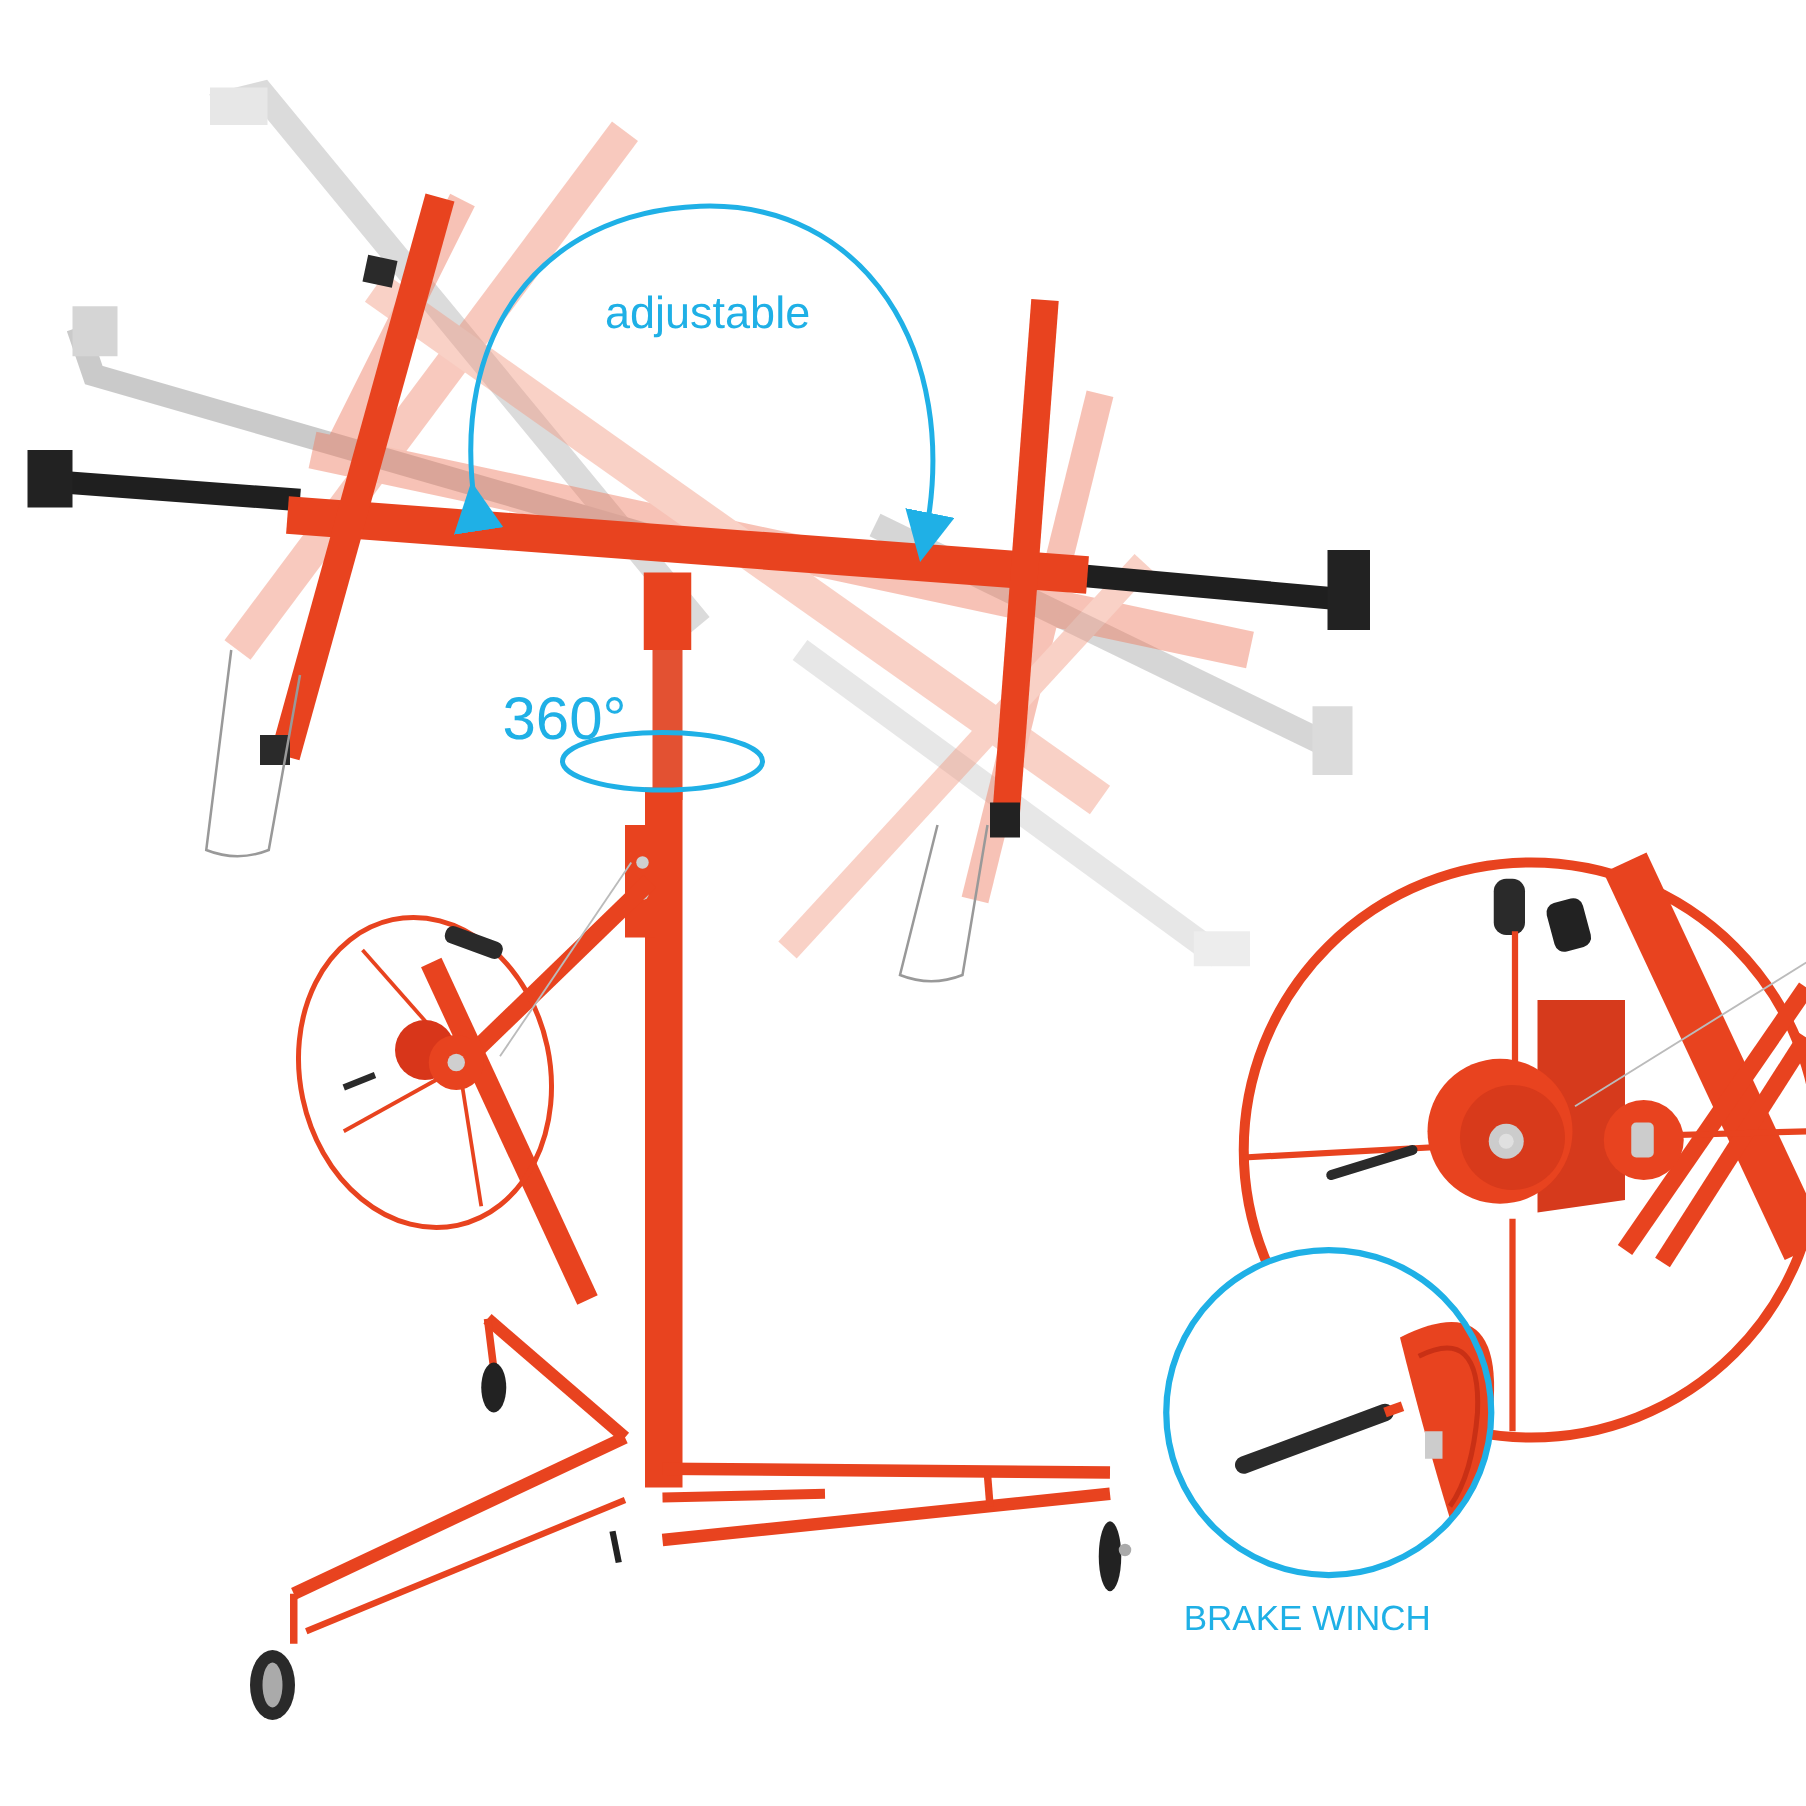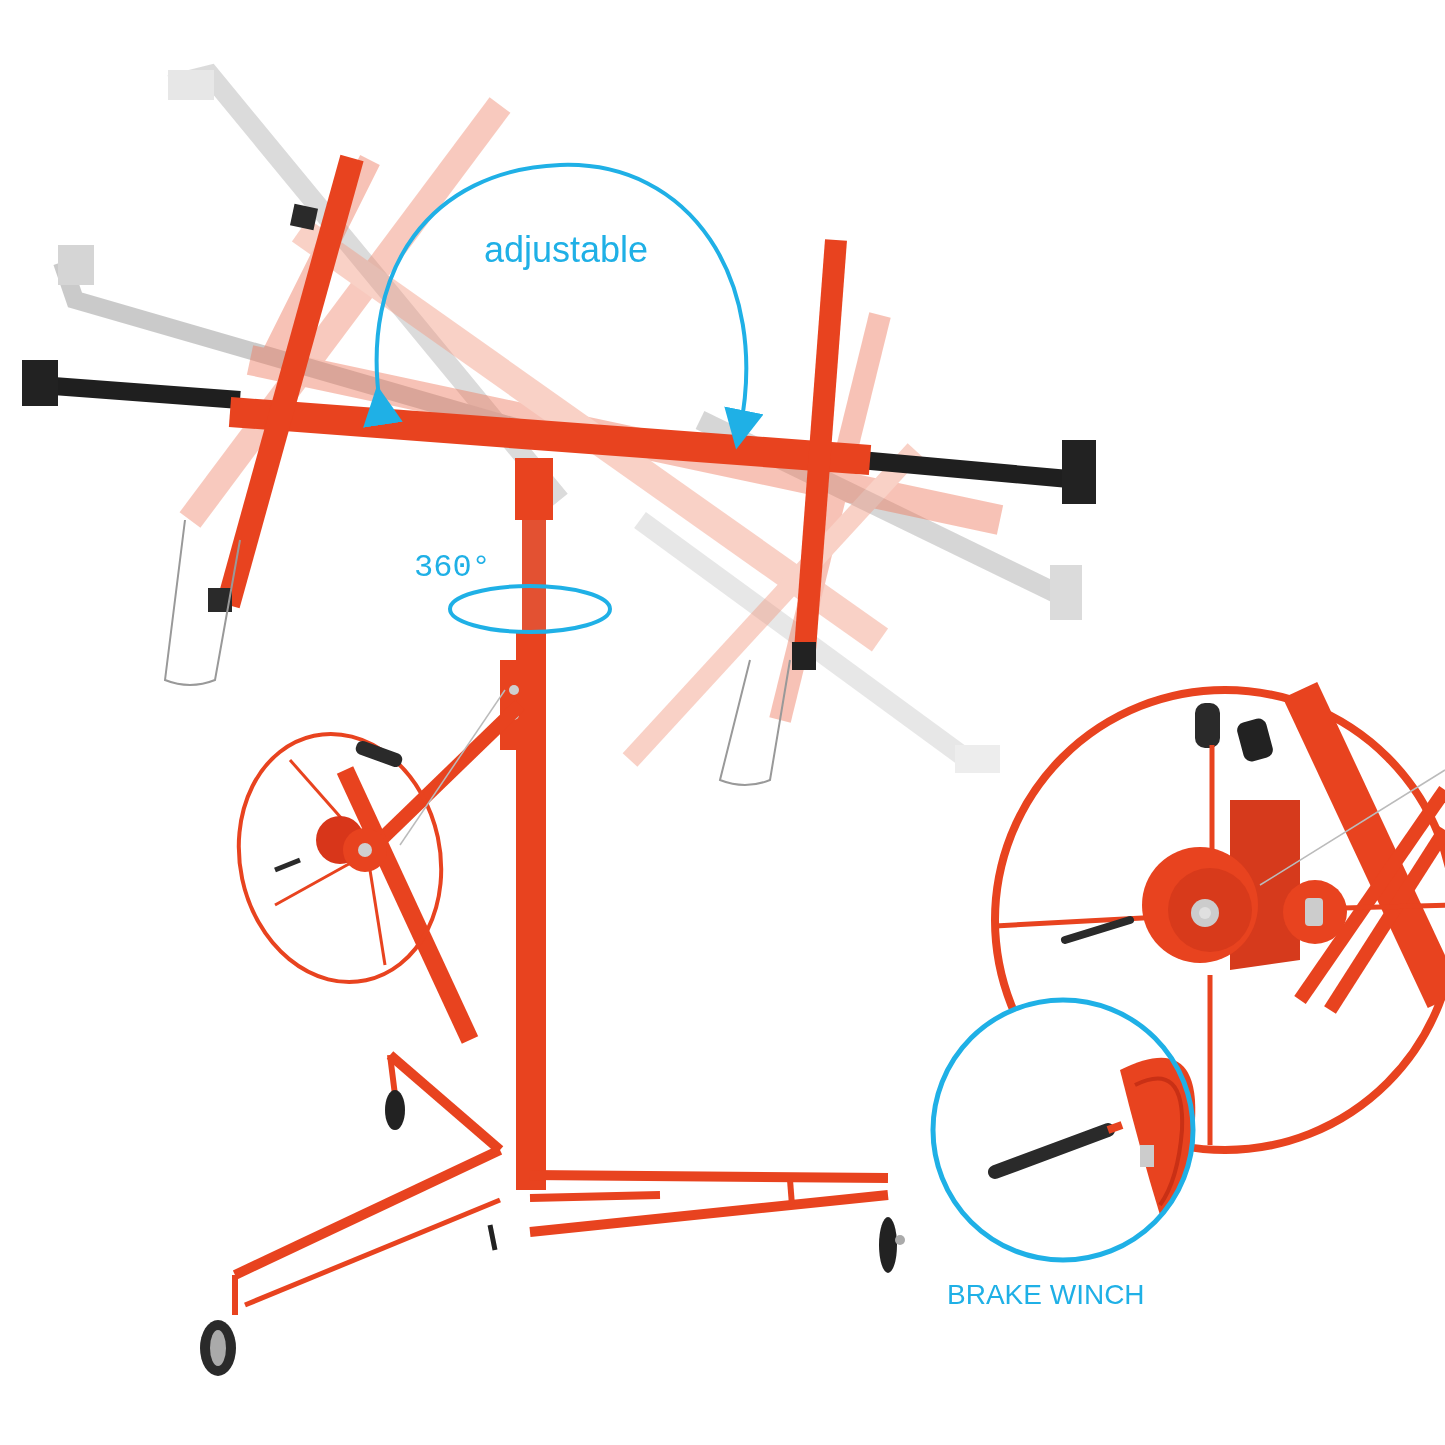--- a/index.html
+++ b/index.html
@@ -1,20 +1,20 @@
 <!DOCTYPE html>
 <html><head>
   <meta charset="utf-8">
   <style>
     html, body { margin: 0; padding: 0; background: #ffffff; }
     body { width: 1445px; height: 1445px; overflow: hidden; position: relative; font-family: "Liberation Sans", sans-serif; }
     #stage { position: absolute; left: 0; top: 0; width: 1190px; height: 1445px; }
     .label { position: absolute; color: #1fb0e6; font-family: "Liberation Sans", sans-serif; white-space: nowrap; line-height: 1; }
     #lbl-adjustable { left: 484px; top: 232px; font-size: 36px; }
-    #lbl-rotation { left: 414px; top: 552px; font-size: 32px; font-family: Liberation Mono, monospace; }
+    #lbl-rotation { left: 402px; top: 552px; font-size: 48px; }
     #lbl-brake { left: 947px; top: 1281px; font-size: 28px; }
   </style>
 </head>
 <body>
 
 <div id="stage">
   <svg width="1445" height="1445" viewBox="0 0 1445 1445" xmlns="http://www.w3.org/2000/svg">
     <defs>
       <marker id="arrowHead" markerWidth="10" markerHeight="10" refX="5" refY="5" orient="auto">
         <path d="M0,0 L10,5 L0,10 z" fill="#1fb0e6"></path>

